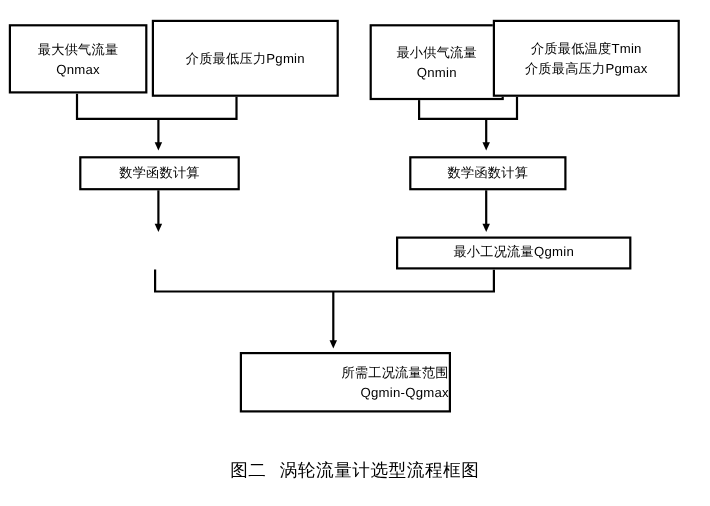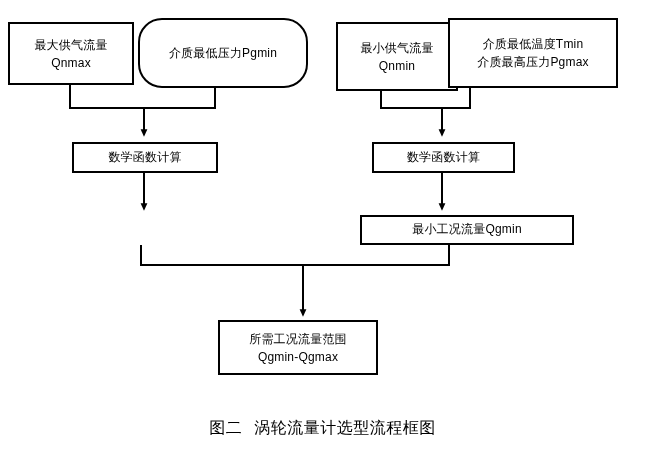--- a/index.html
+++ b/index.html
@@ -90,21 +90,21 @@
       <path d="M141,245 L141,265 L449,265 L449,245" fill="none" stroke="#000000" stroke-width="2"></path>
       <line x1="303" y1="265" x2="303" y2="313" stroke="#000000" stroke-width="2" marker-end="url(#arrowhead)"></line>
     </g>
   </svg>
 
   <div class="node two-line" style="left:8px; top:22px; width:126px; height:63px;">
     <span class="line">最大供气流量</span>
     <span class="line">Qnmax</span>
   </div>
 
-  <div class="node two-line" style="left:138px; top:18px; width:170px; height:70px;border-radius:24px;">
+  <div class="node two-line" style="left:138px; top:18px; width:170px; height:70px;">
     <span class="line">介质最低压力Pgmin</span>
   </div>
 
   <div class="node two-line" style="left:336px; top:22px; width:122px; height:69px;">
     <span class="line">最小供气流量</span>
     <span class="line">Qnmin</span>
   </div>
 
   <div class="node two-line" style="left:448px; top:18px; width:170px; height:70px;">
     <span class="line">介质最低温度Tmin</span>
@@ -117,21 +117,21 @@
 
   <div class="node" style="left:372px; top:142px; width:143px; height:31px;">
     <span class="line">数学函数计算</span>
   </div>
 
 
   <div class="node" style="left:360px; top:215px; width:214px; height:30px;">
     <span class="line">最小工况流量Qgmin</span>
   </div>
 
-  <div class="node two-line" style="left:218px; top:320px; width:160px; height:55px;">
+  <div class="node two-line" style="left:218px; top:320px; width:192px; height:55px;align-items:flex-end;">
     <span class="line">所需工况流量范围</span>
     <span class="line">Qgmin-Qgmax</span>
   </div>
 
   <div class="caption">
     <span class="cap-num">图二</span><span>涡轮流量计选型流程框图</span>
   </div>
 
 </div>
 

